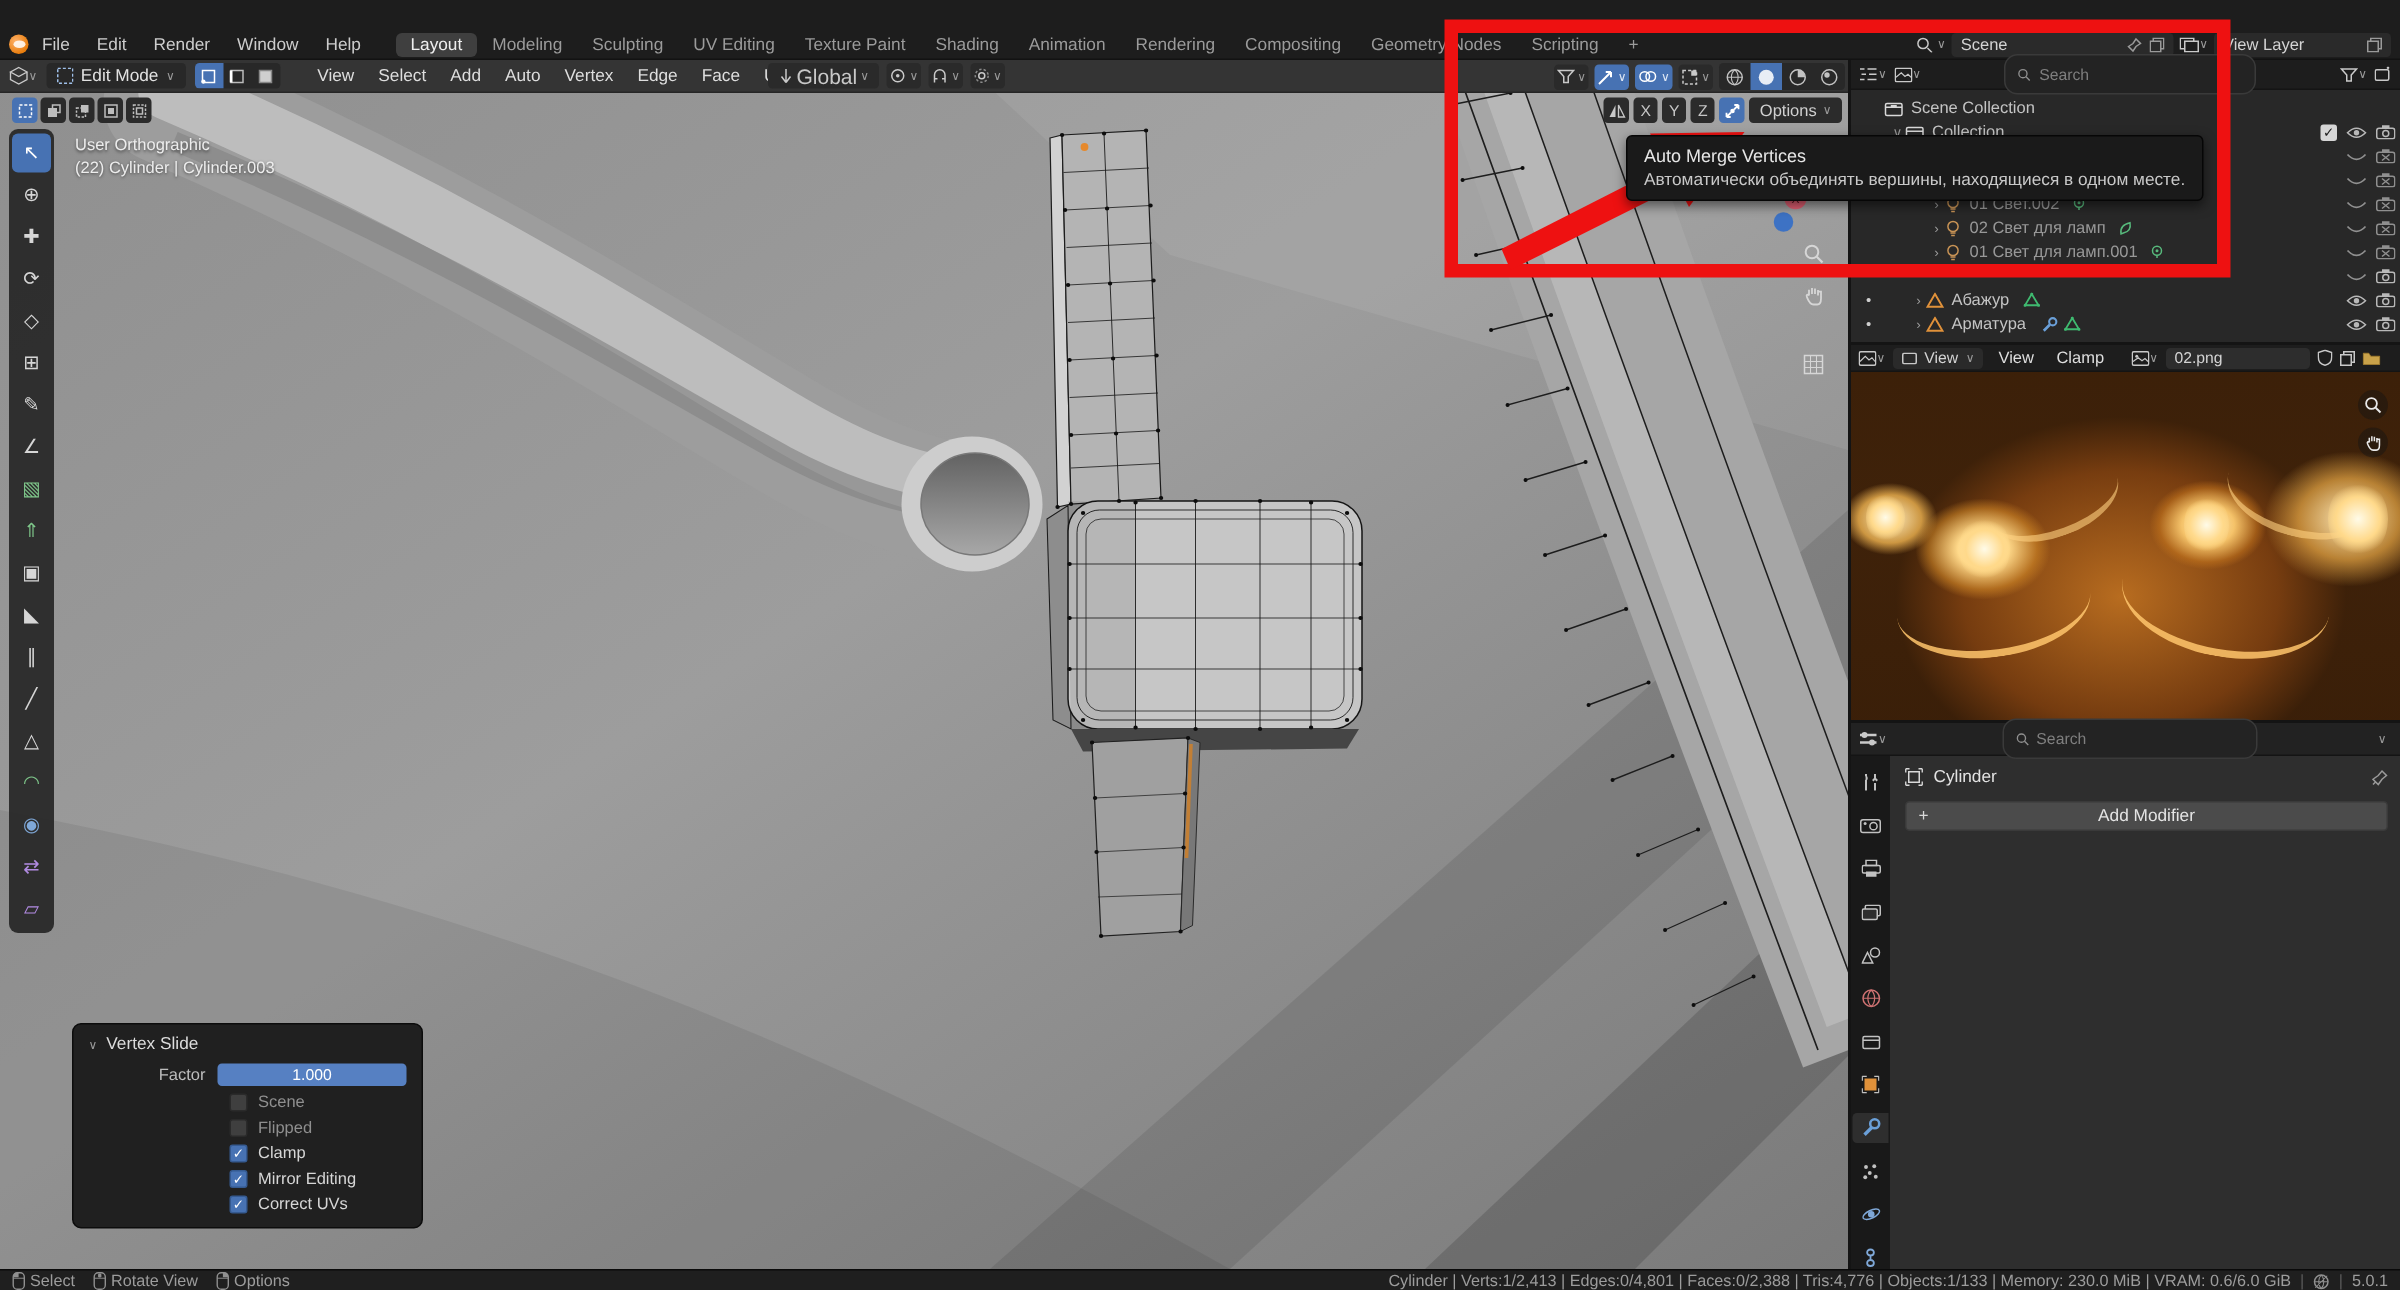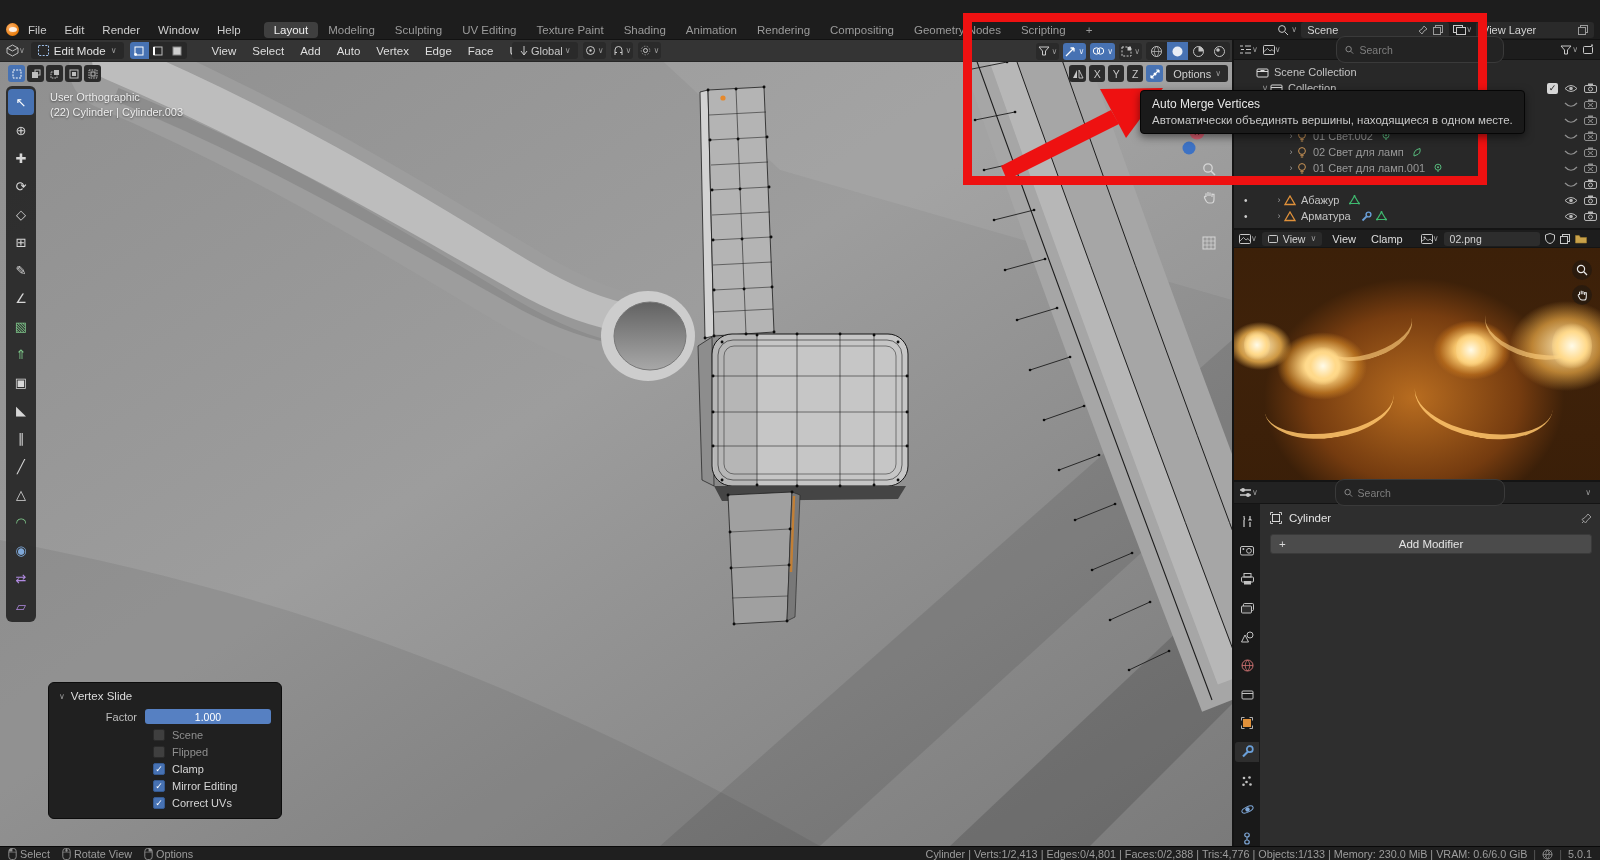--- a/index.html
+++ b/index.html
@@ -90,21 +90,21 @@
 .pobj-row{display:flex;align-items:center;gap:7px;padding:8px 10px 6px;font-size:11.5px;color:#e3e3e3}
 .addmod{position:relative;margin:4px 10px;height:20px;background:#4b4b4b;border:1px solid #3a3a3a;border-radius:3px;display:flex;align-items:center;justify-content:center;color:#e4e4e4;font-size:11.5px}
 .addmod .plus{position:absolute;left:8px;color:#d9d9d9}
 
 .statusbar{left:0;top:846px;width:1600px;height:14px;background:#1f1f1f;border-top:1px solid #0a0a0a;display:flex;align-items:center;padding:0 8px;font-size:10.8px;color:#9c9c9c}
 .hint{display:flex;align-items:center;gap:3px;margin-right:12px}
 .sb-right{margin-left:auto;display:flex;align-items:flex-end;gap:6px;white-space:nowrap}
 
 .anno-rect{left:963px;top:13px;width:524px;height:172px;border:9px solid #ee1111;z-index:40;pointer-events:none}
 .anno-arrow{left:985px;top:78px;z-index:41;pointer-events:none}
-.tooltip{left:1140px;top:90px;z-index:60;background:#1a1a1a;border:1px solid #060606;border-radius:4px;padding:6px 11px 7px;box-shadow:0 3px 8px rgba(0,0,0,.5);white-space:nowrap}
+.tooltip{left:1084px;top:90px;z-index:60;background:#1a1a1a;border:1px solid #060606;border-radius:4px;padding:6px 11px 7px;box-shadow:0 3px 8px rgba(0,0,0,.5);white-space:nowrap}
 .tt1{font-size:12px;color:#e6e6e6}
 .tt2{font-size:11.5px;color:#c9c9c9;margin-top:3px}
 svg{display:block}
 </style>
 </head>
 <body>
 
 <div class="app">
 
 
@@ -271,21 +271,21 @@
       <span class="vp-menu">Auto</span>
       <span class="vp-menu">Vertex</span>
       <span class="vp-menu">Edge</span>
       <span class="vp-menu">Face</span>
       <span class="vp-menu">UV</span>
       <div class="vp-mid">
         <div class="hb" style="padding:0 7px">
           <svg width="10" height="11" viewBox="0 0 10 11">
               <path d="M5,1 L5,10 M5,10 L2,6 M5,10 L8,6" fill="none" stroke="#c9c9c9"></path>
             </svg>
-          <span style="font-size:11px">Global</span>
+          <span style="font-size:14px">Global</span>
             <span class="chev">∨</span>
         </div>
         <div class="hb">
             <svg width="11" height="11" viewBox="0 0 11 11">
               <circle cx="5.5" cy="5.5" r="4" fill="none" stroke="#c9c9c9"></circle>
               <circle cx="5.5" cy="5.5" r="1.2" fill="#c9c9c9"></circle>
             </svg>
             <span class="chev">∨</span>
           </div>
         <div class="hb">

